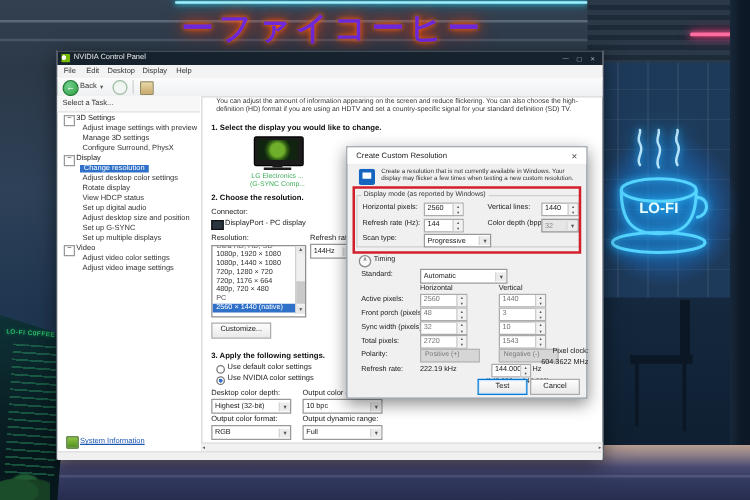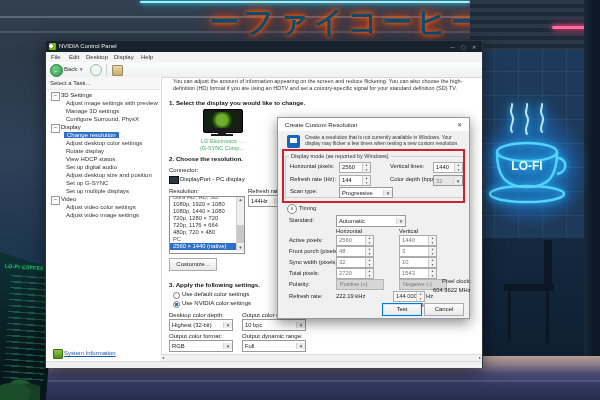--- a/index.html
+++ b/index.html
@@ -3,21 +3,21 @@
 <meta charset="utf-8">
 <style>
   html,body{margin:0;padding:0;}
   body{width:600px;height:400px;position:relative;overflow:hidden;
        font-family:"Liberation Sans",sans-serif;
        background:linear-gradient(180deg,#33404f 0%,#2c3948 14%,#2e4158 38%,#1f3650 62%,#1b2f49 100%);}
   .abs{position:absolute;}
   .nowrap{white-space:nowrap;}
   
   .rail{background:rgba(170,190,210,.35);height:1.5px;}
-  .neon-sign{font-size:30px;font-weight:bold;color:#0c4a6e;letter-spacing:4px;text-align:right;line-height:40px;
+  .neon-sign{font-size:26px;font-weight:bold;color:#6d28d9;letter-spacing:4px;text-align:left;line-height:40px;
              text-shadow:0 0 4px #ff6a00,0 0 10px #ff3c00,0 0 20px #ff2d00;}
   .cyan-tube{background:#9ef2ff;height:2px;box-shadow:0 0 4px #36e0ff,0 0 9px #12c4f0;border-radius:2px;}
   .pink-tube{background:#ff6c9e;height:3px;box-shadow:0 0 5px #ff3d7e,0 0 10px #ff2d6e;border-radius:2px;}
   .shutter{background:repeating-linear-gradient(180deg,#2a3847 0 4px,#1d2a38 4px 8px);}
   .wall-tiles{background-color:#1e3a5a;
     background-image:repeating-linear-gradient(0deg,rgba(255,255,255,.06) 0 1px,transparent 1px 24px),
                      repeating-linear-gradient(90deg,rgba(255,255,255,.06) 0 1px,transparent 1px 24px);}
   .pillar{background:linear-gradient(90deg,#18283a,#0d1826 60%);}
   .cup-glow{background:radial-gradient(closest-side,rgba(40,160,255,.55),rgba(30,120,230,.25) 55%,transparent 75%);}
   .cup-svg{filter:drop-shadow(0 0 3px #2bb8ff) drop-shadow(0 0 8px #0d8fe0);}

